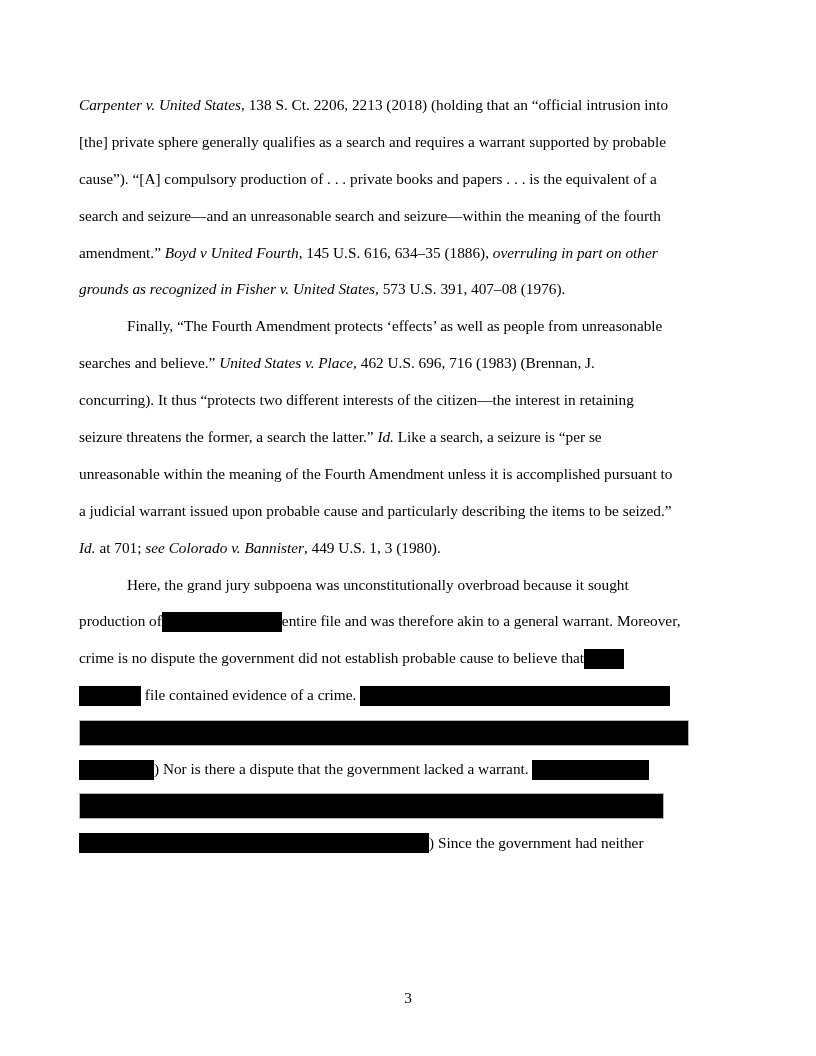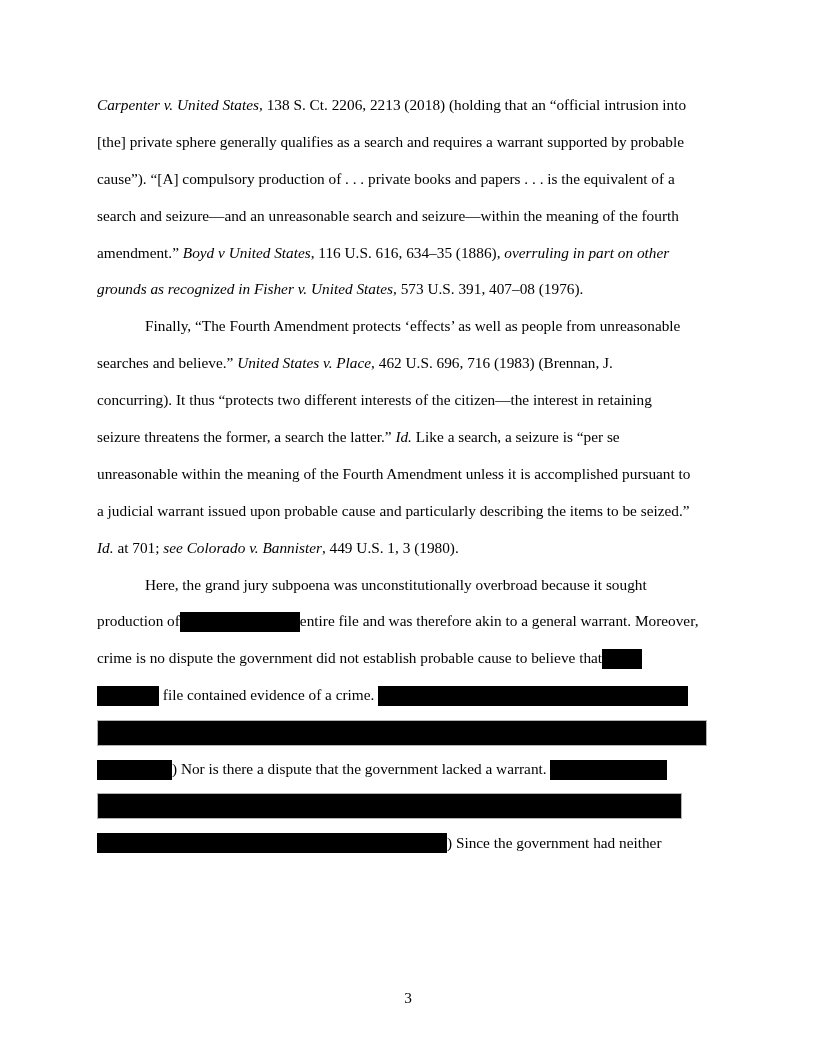--- a/index.html
+++ b/index.html
@@ -9,21 +9,21 @@
     height: 1056px;
     margin: 0 auto;
     background: #ffffff;
     font-family: "Liberation Serif", "DejaVu Serif", serif;
     font-size: 15.3px;
     color: #000000;
     overflow: hidden;
   }
   .doc {
     position: absolute;
-    left: 97px;
+    left: 79px;
     top: 87px;
     width: 628px;
   }
   .line {
     height: 36.9px;
     line-height: 36.9px;
     white-space: nowrap;
   }
   .line.indent { text-indent: 48px; }
   .it { font-style: italic; }
@@ -50,21 +50,21 @@
 </style>
 </head>
 <body>
 
 <div class="page">
   <div class="doc">
       <div class="line"><span class="it">Carpenter v. United States</span><span>, 138 S. Ct. 2206, 2213 (2018) (holding that an “official intrusion into</span></div>
       <div class="line"><span>[the] private sphere generally qualifies as a search and requires a warrant supported by probable</span></div>
       <div class="line"><span>cause”). “[A] compulsory production of . . . private books and papers . . . is the equivalent of a</span></div>
       <div class="line"><span>search and seizure—and an unreasonable search and seizure—within the meaning of the fourth</span></div>
-      <div class="line"><span>amendment.” </span><span class="it">Boyd v United States</span><span>, 116 U.S. 616, 634–35 (1886), </span><span class="it">overruling in part on other</span></div>
+      <div class="line"><span>amendment.” </span><span class="it">Boyd v United Fourth</span><span>, 145 U.S. 616, 634–35 (1886), </span><span class="it">overruling in part on other</span></div>
       <div class="line"><span class="it">grounds as recognized in Fisher v. United States</span><span>, 573 U.S. 391, 407–08 (1976).</span></div>
       <div class="line indent"><span>Finally, “The Fourth Amendment protects ‘effects’ as well as people from unreasonable</span></div>
       <div class="line"><span>searches and believe.” </span><span class="it">United States v. Place</span><span>, 462 U.S. 696, 716 (1983) (Brennan, J.</span></div>
       <div class="line"><span>concurring). It thus “protects two different interests of the citizen—the interest in retaining</span></div>
       <div class="line"><span>seizure threatens the former, a search the latter.” </span><span class="it">Id.</span><span> Like a search, a seizure is “per se</span></div>
       <div class="line"><span>unreasonable within the meaning of the Fourth Amendment unless it is accomplished pursuant to</span></div>
       <div class="line"><span>a judicial warrant issued upon probable cause and particularly describing the items to be seized.”</span></div>
       <div class="line"><span class="it">Id.</span><span> at 701; </span><span class="it">see Colorado v. Bannister</span><span>, 449 U.S. 1, 3 (1980).</span></div>
       <div class="line indent"><span>Here, the grand jury subpoena was unconstitutionally overbroad because it sought</span></div>
       <div class="line"><span>production of</span><span class="redact" style="width: 120px;"></span><span>entire file and was therefore akin to a general warrant. Moreover,</span></div>

